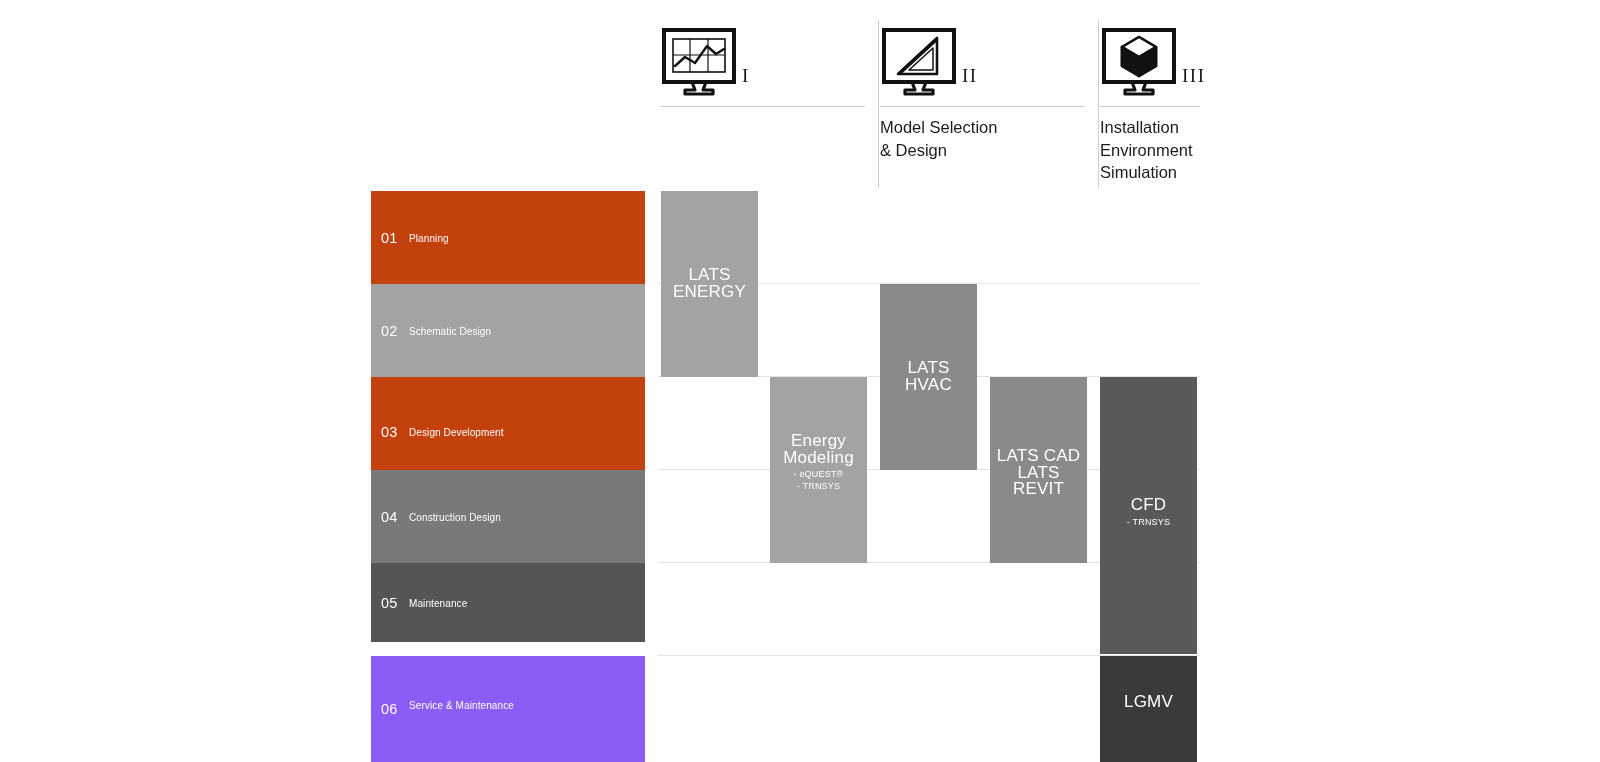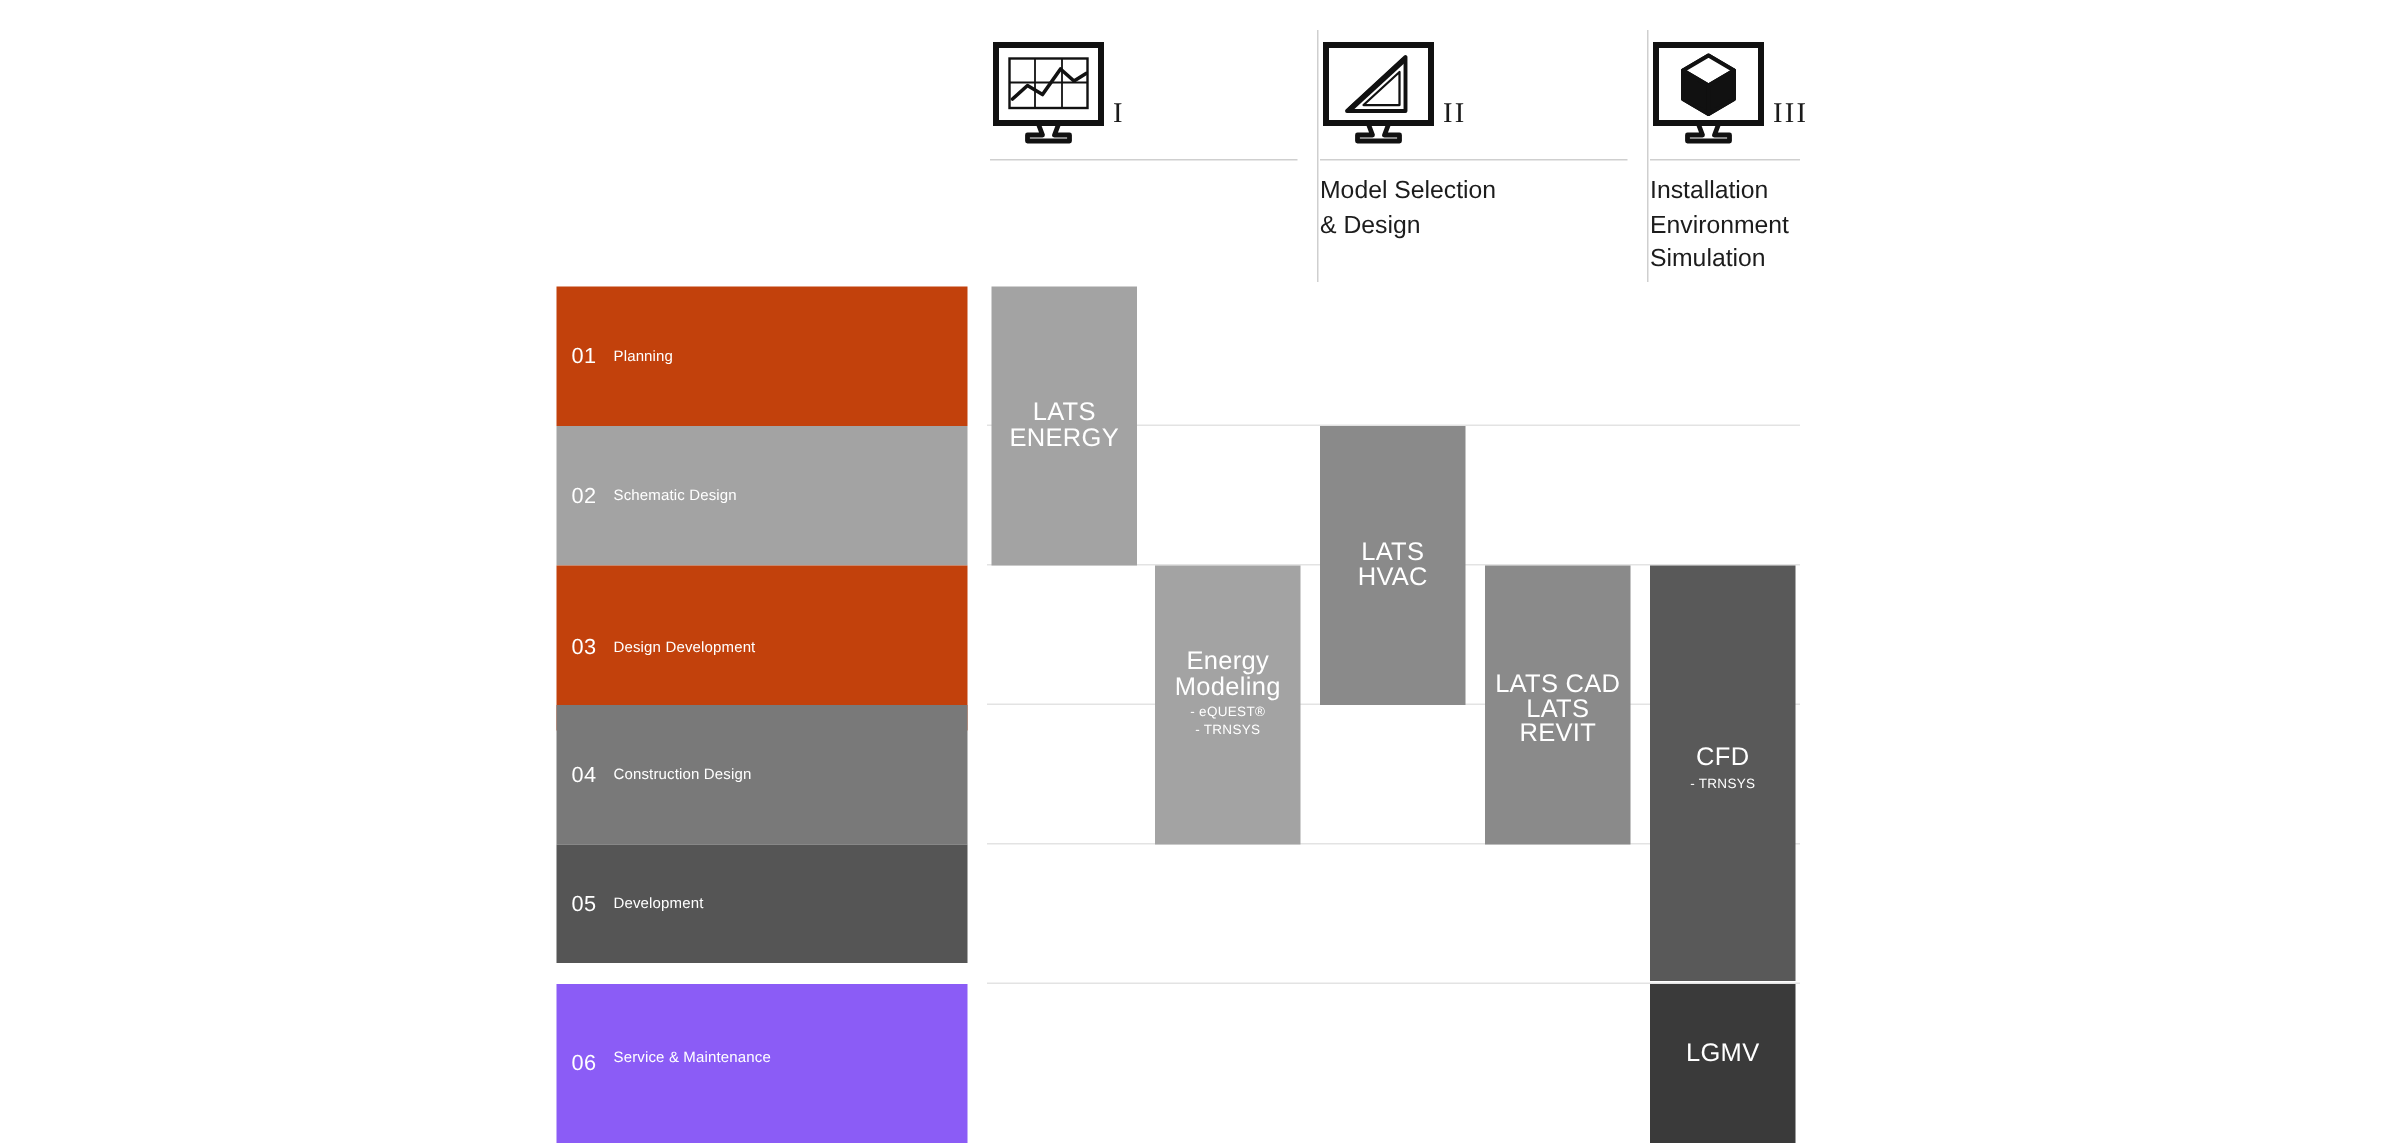--- a/index.html
+++ b/index.html
@@ -149,21 +149,21 @@
   <div class="phase" style="top: 377px; height: 110px; background: #c2410c;">
     <span class="pnum">03</span>
     <span class="plabel">Design Development</span>
   </div>
   <div class="phase" style="top: 470px; height: 93px; background: rgb(121, 121, 121);">
     <span class="pnum">04</span>
     <span class="plabel">Construction Design</span>
   </div>
   <div class="phase" style="top: 563px; height: 79px; background: rgb(85, 85, 85);">
     <span class="pnum">05</span>
-    <span class="plabel">Development</span>
+    <span class="plabel">Maintenance</span>
   </div>
   <div class="phase" style="top: 656px; height: 106px; background: #8b5cf6;">
     <span class="pnum" style="top:45px;transform:none;">06</span>
     <span class="plabel" style="top:44px;transform:none;">Service &amp; Maintenance</span>
   </div>
 
   <div id="chart">
 
     <div class="rowline" style="top:92px;"></div>
     <div class="rowline" style="top:185px;"></div>

